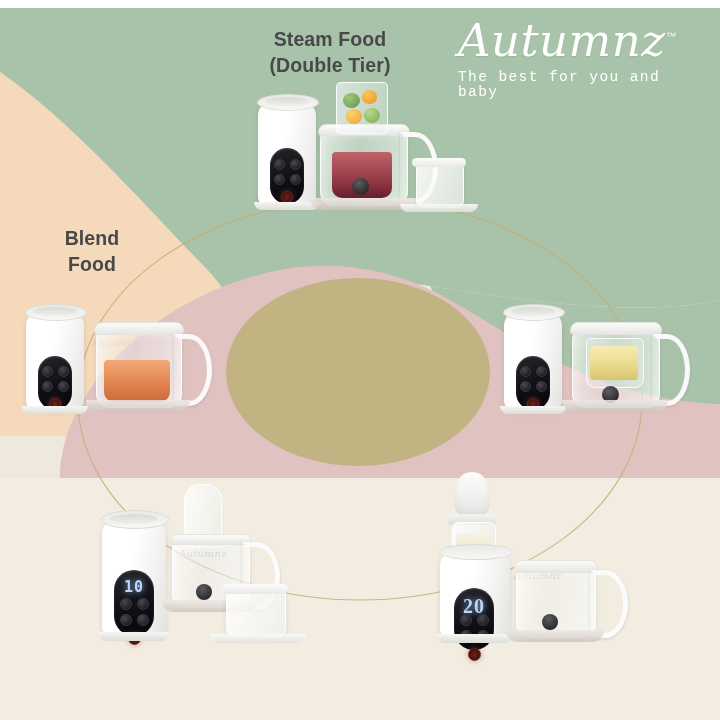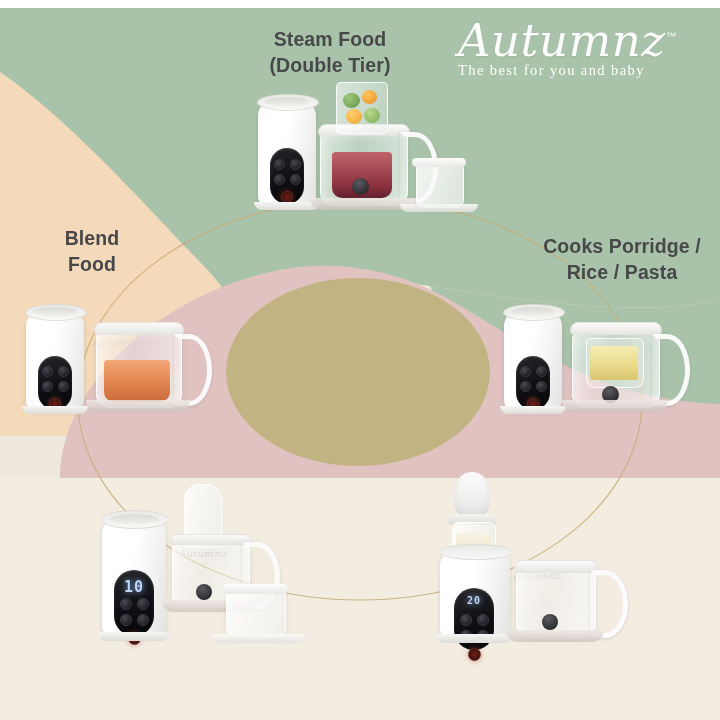--- a/index.html
+++ b/index.html
@@ -43,21 +43,22 @@
     text-shadow: 0 1px 1px rgba(120,140,118,.25);
   }
   .logo-tm {
     font-family: "Liberation Sans", sans-serif;
     font-size: 11px;
     font-style: normal;
     vertical-align: super;
     letter-spacing: 0;
   }
   .logo-tag {
-    font-family: Liberation Serif, serif;
+    margin-top: 7px;
+    font-family: Liberation Mono, monospace;
     font-size: 14.5px;
     letter-spacing: 1.4px;
     color: #ffffff;
   }
 
   
   .caption {
     position: absolute;
     color: #48484a;
     font-size: 19.5px;
@@ -294,22 +295,20 @@
 
   <div class="logo-wrap">
     <div class="logo-word"><span>Autumnz</span><span class="logo-tm">™</span></div>
     <div class="logo-tag">The best for you and baby</div>
   </div>
 
   <div class="caption cap-blend">Blend
 Food</div>
   <div class="caption cap-steam">Steam Food
 (Double Tier)</div>
-  <div class="caption cap-porridge">Cooks Porridge /
-Rice / Pasta</div>
 
 
   <div class="unit" style="left:248px; top:78px; width:230px; height:136px;">
 
     <div class="body-main" style="left:10px; top:22px; width:58px; height:106px;"></div>
     <div class="body-top" style="left:9px;  top:16px; width:60px; height:15px;"></div>
     <div class="body-top-inner" style="left:17px; top:19px; width:44px; height:9px;"></div>
     <div class="brand-mini" style="left:0; top:52px; font-size:9px;">Autumnz</div>
 
     <div class="panel" style="left:22px; top:70px; width:34px; height:56px;">
@@ -429,21 +428,21 @@
     <div class="teat-ring" style="left:16px; top:42px; width:48px; height:11px;"></div>
     <div class="bottle" style="left:20px; top:50px; width:42px; height:34px;">
       <div class="milk" style="left:3px; top:10px; width:36px; height:22px;"></div>
     </div>
 
     <div class="body-main" style="left:8px;  top:78px; width:70px; height:88px;"></div>
     <div class="body-top" style="left:7px;  top:72px; width:72px; height:14px;"></div>
     <div class="brand-mini" style="left:-4px; top:98px; font-size:10px;">Autumnz</div>
 
     <div class="panel" style="left:22px; top:116px; width:40px; height:62px;">
-      <div class="display" style="top:7px; font-size:10px; letter-spacing:1px;">20</div>
+      <div class="display" style="top:7px; font-size:20px; letter-spacing:1px;font-family:Liberation Serif, serif;">20</div>
       <div class="btn-grid" style="top:26px; gap:4px 5px;">
         <div class="pbtn" style="width:12px;height:12px;"></div>
         <div class="pbtn" style="width:12px;height:12px;"></div>
         <div class="pbtn" style="width:12px;height:12px;"></div>
         <div class="pbtn" style="width:12px;height:12px;"></div>
         <div class="pbtn power" style="width:13px;height:13px;margin-top:2px;"></div>
       </div>
     </div>
     <div class="base-foot" style="left:4px; top:162px; width:78px; height:9px;"></div>
 

